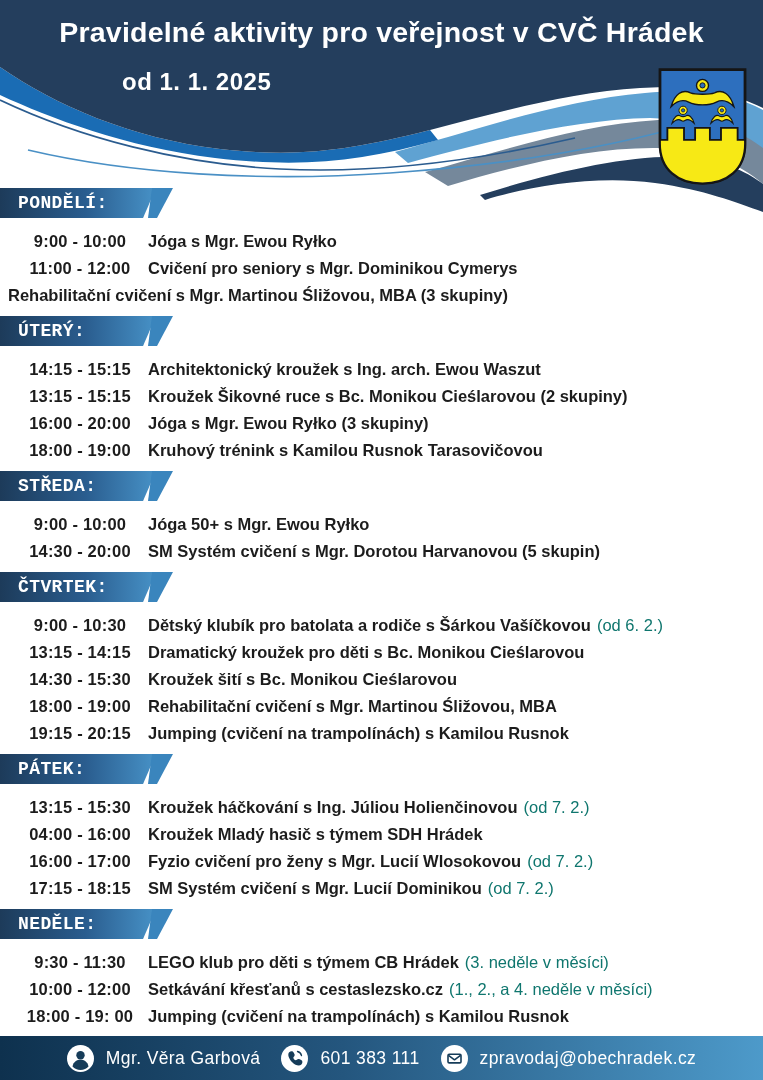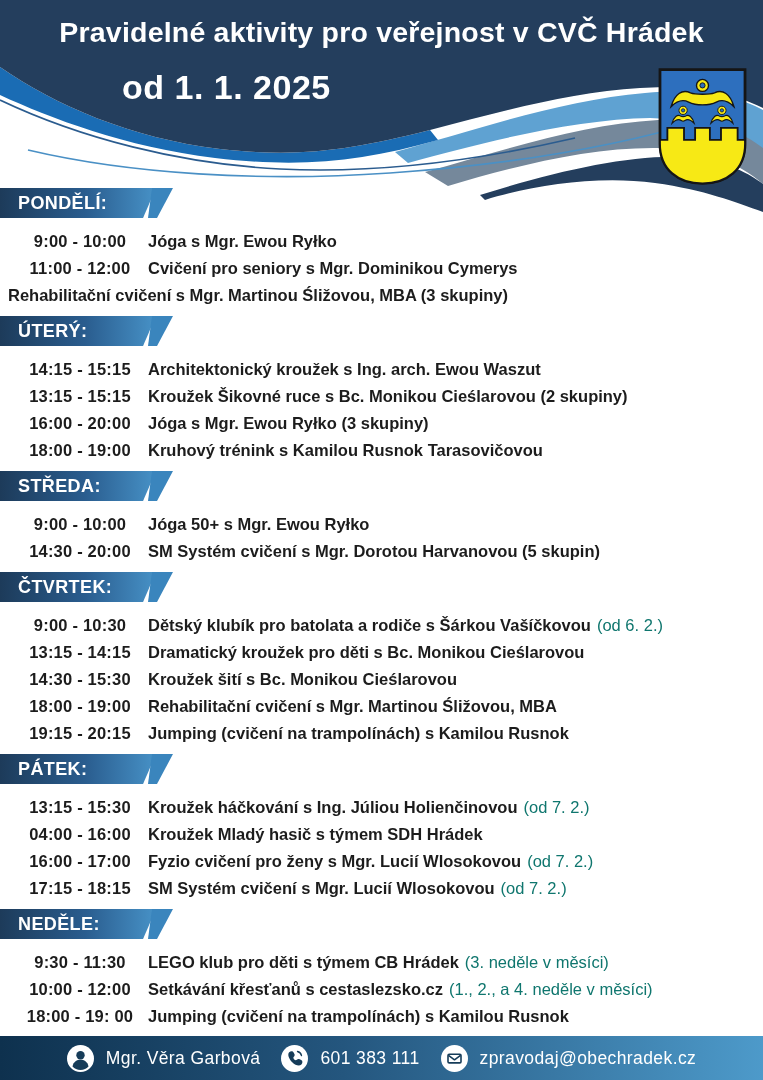--- a/index.html
+++ b/index.html
@@ -8,27 +8,27 @@
     font-family:"Liberation Sans", sans-serif;
   }
   
   .header-decoration{position:absolute;top:0;left:0;width:763px;height:232px;pointer-events:none;}
   .page-title{
     position:absolute;top:16px;left:0;right:0;text-align:center;
     color:#fff;font-size:28.5px;font-weight:bold;letter-spacing:.2px;
   }
   .page-subtitle{
     position:absolute;top:68px;left:122px;
-    color:#fff;font-size:34px;font-weight:bold;letter-spacing:.5px;text-align:center;
+    color:#fff;font-size:24px;font-weight:bold;letter-spacing:.5px;text-align:center;
   }
   .coat{position:absolute;top:66px;left:655px;width:95px;height:122px;}
   
   .schedule{position:absolute;top:188px;left:0;width:763px;}
   .day-section{margin-bottom:7px;}
-  .day-banner{position:relative;height:30px;width:180px;margin-bottom:10px;}
+  .day-banner{position:relative;height:30px;width:180px;margin-bottom:10px;font-family:Liberation Mono, monospace;}
   .banner-main{
     position:absolute;left:0;top:0;width:156px;height:100%;
     background:linear-gradient(90deg,#1d3b5a 0%,#2a5d8f 55%,#4792c7 100%);
     clip-path:polygon(0 0,100% 0,91.7% 100%,0 100%);
   }
   .banner-accent{
     position:absolute;left:148px;top:0;width:25px;height:100%;
     background:#3a85bd;
     clip-path:polygon(16% 0,100% 0,36% 100%,0 100%);
   }
@@ -231,21 +231,21 @@
     </div>
 
     <div class="row">
       <span class="time">16:00 - 17:00</span>
       <span class="activity">Fyzio cvičení pro ženy s Mgr. Lucií Wlosokovou</span>
       <span class="note">(od 7. 2.)</span>
     </div>
 
     <div class="row">
       <span class="time">17:15 - 18:15</span>
-      <span class="activity">SM Systém cvičení s Mgr. Lucií Wlosokovou</span>
+      <span class="activity">SM Systém cvičení s Mgr. Lucií Dominikou</span>
       <span class="note">(od 7. 2.)</span>
     </div>
   </div>
     </section>
 
     <section class="day-section">
       <div class="day-banner">
         <div class="banner-main"></div>
         <div class="banner-accent"></div>
         <span class="day-banner-label">NEDĚLE:</span>

